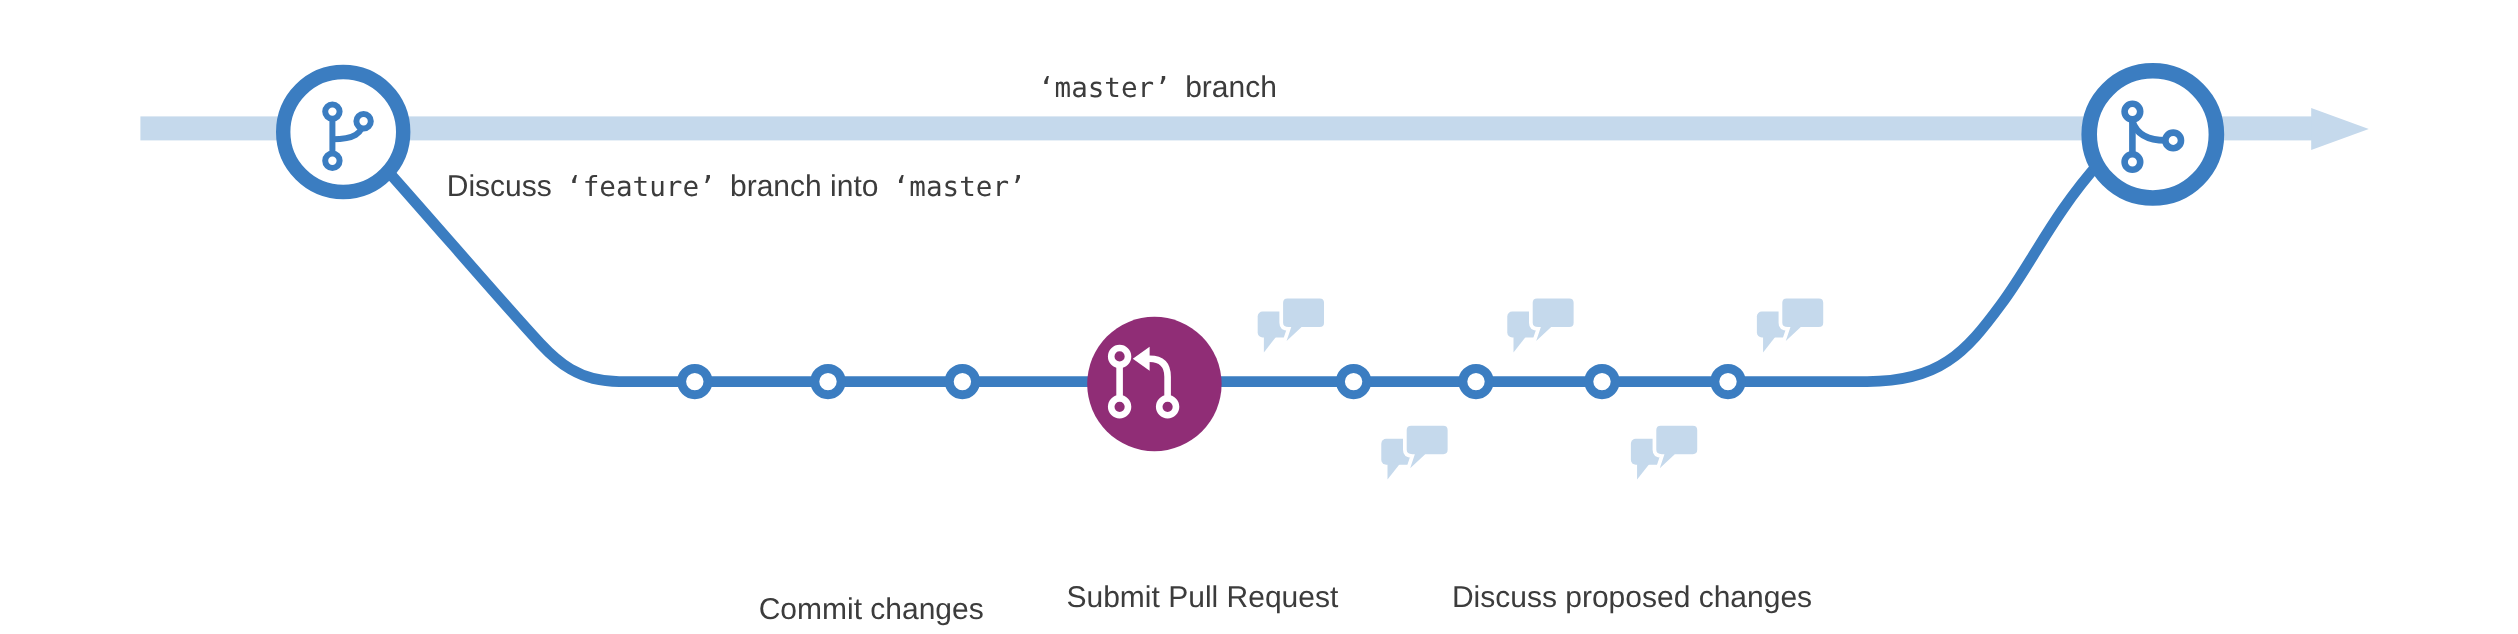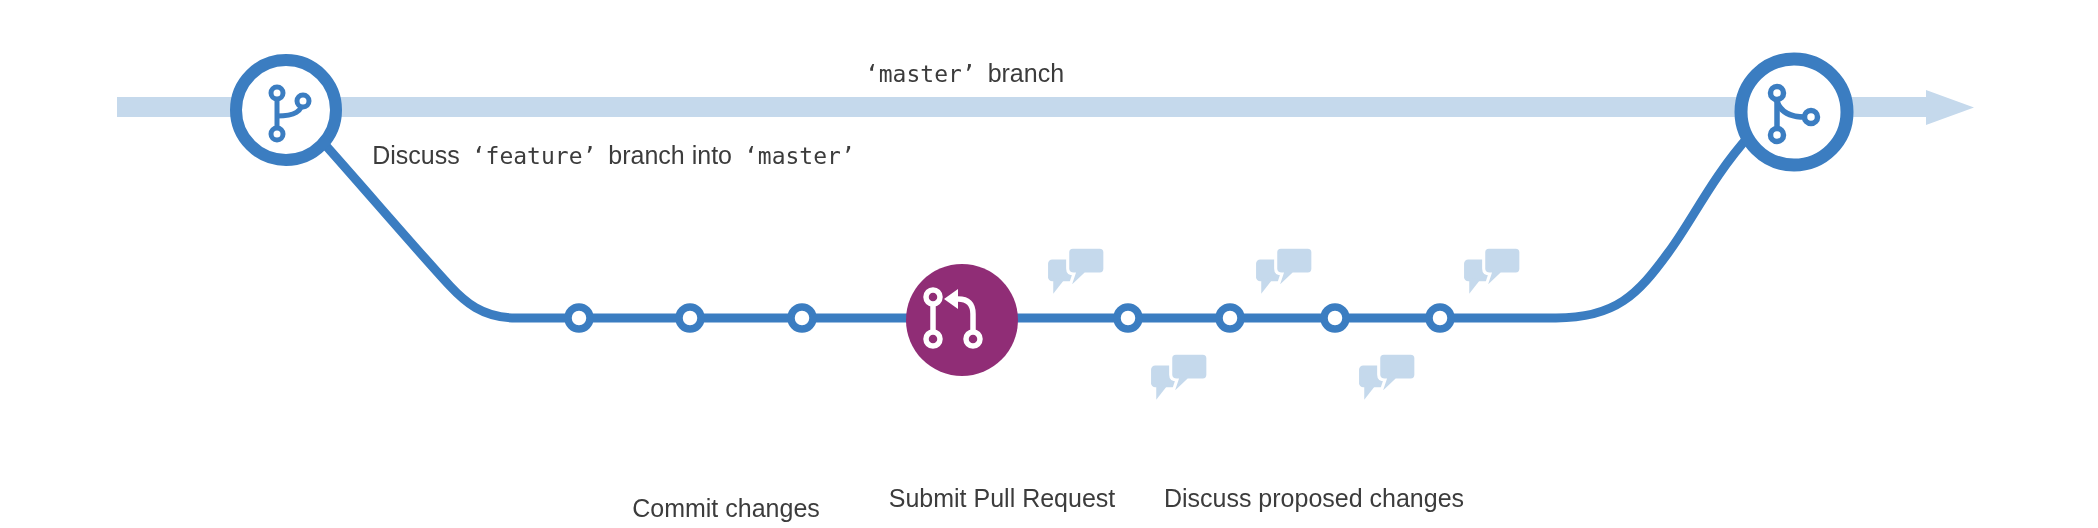--- a/index.html
+++ b/index.html
@@ -121,15 +121,15 @@
 
   <div class="label" style="left:616px;top:141px;">
     <span>Discuss </span><span class="code">‘feature’</span><span> branch into </span><span class="code">‘master’</span>
   </div>
 
 
   <div class="label" style="left:726px;top:484px;margin-top:10px;">Commit changes</div>
 
   <div class="label" style="left:962px;top:484px;margin-left:40px;">Submit Pull Request</div>
 
-  <div class="label" style="left:1314px;top:484px;text-align:right;">Discuss proposed changes</div>
+  <div class="label" style="left:1360px;top:484px;text-align:right;">Discuss proposed changes</div>
 
 </div>
 
 </body></html>

